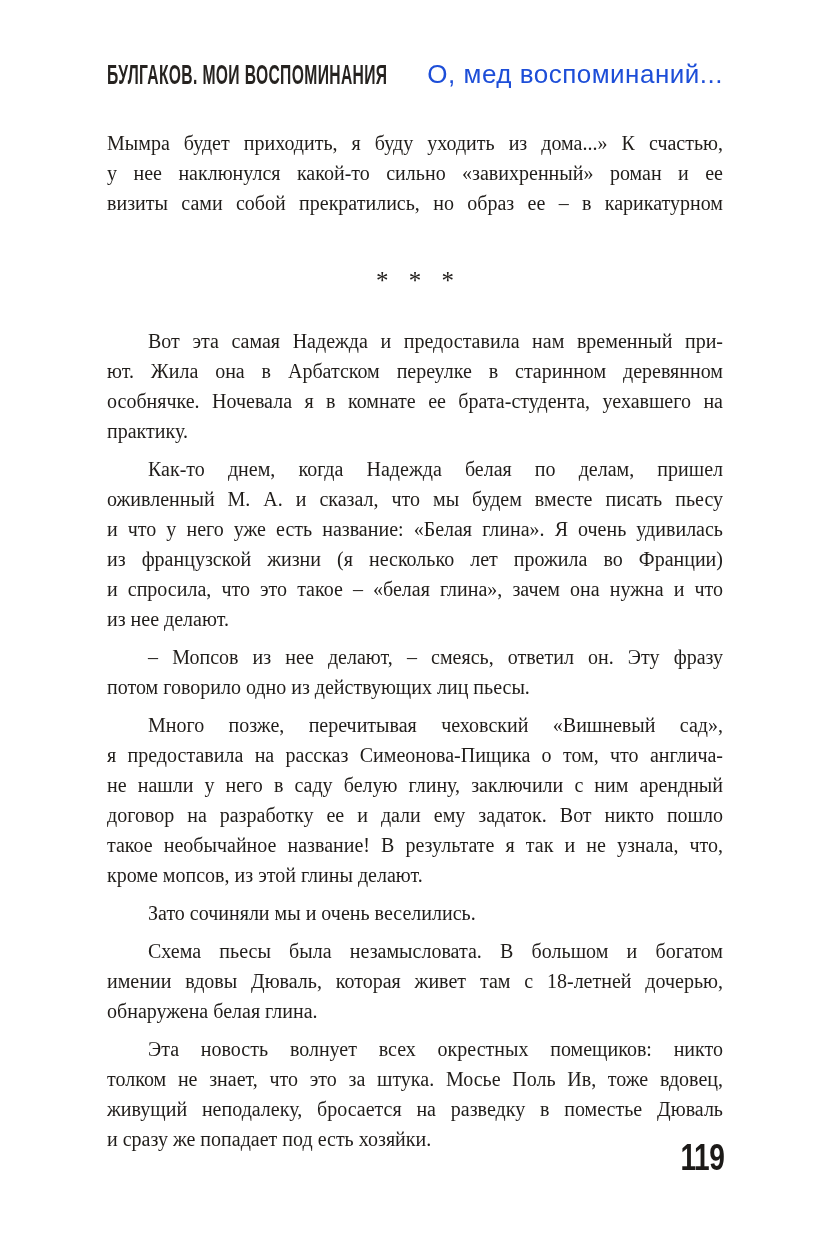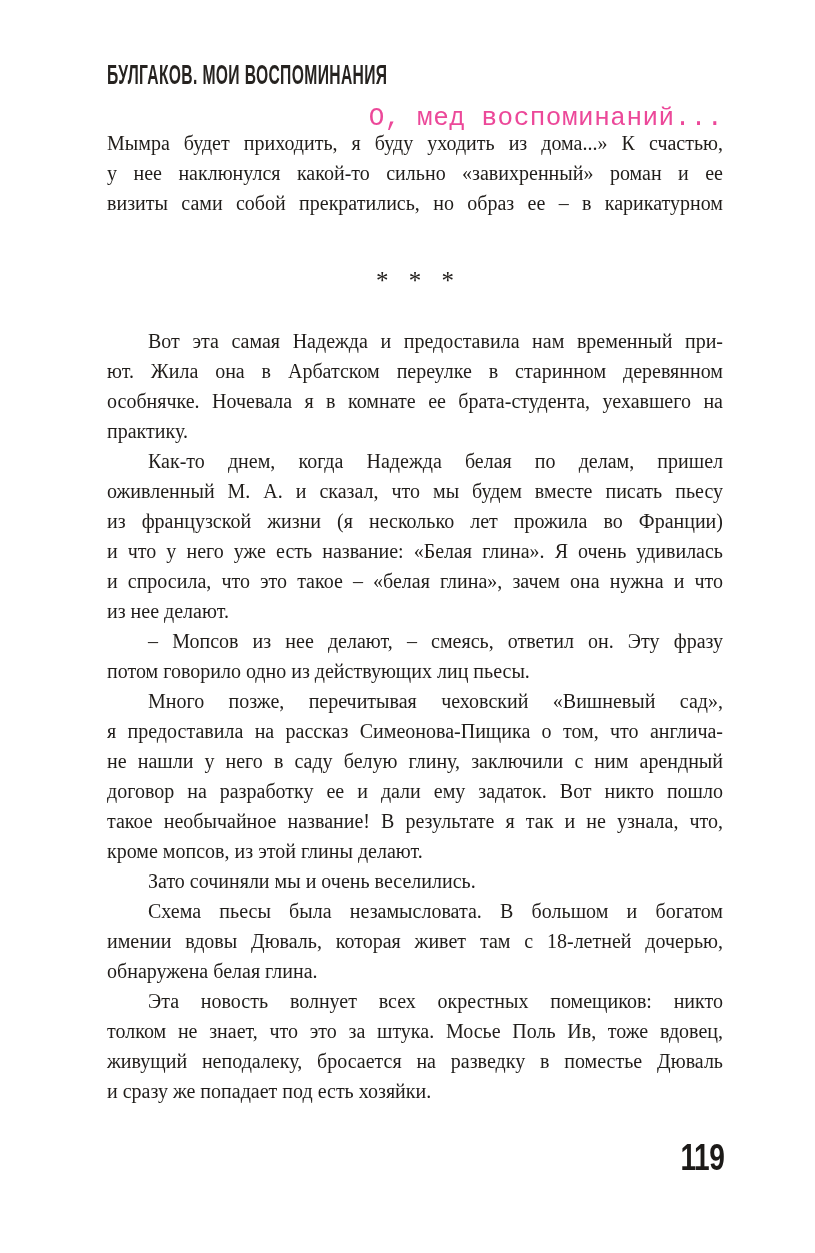--- a/index.html
+++ b/index.html
@@ -26,46 +26,46 @@
     letter-spacing: 0.6px;
     white-space: nowrap;
     transform: scaleX(0.58);
     transform-origin: left center;
     color: #262320;
   }
   .running-header-right {
     position: absolute;
     right: 92px;
     top: 61px;
-    font-family: Liberation Mono, monospace;
+    font-family: Liberation Sans, sans-serif;
     font-size: 26px;
     line-height: 26px;
     letter-spacing: 0.5px;
     white-space: nowrap;
-    color: #ec4899;
-    margin-top: 44px;
+    color: #1d4ed8;
   }
   .text-body {
     position: absolute;
     left: 107px;
     top: 128px;
     width: 616px;
     font-size: 20px;
     line-height: 30px;
   }
   .paragraph { margin: 0; }
   .line {
     text-align: justify;
     text-align-last: justify;
   }
   .line--last {
     text-align-last: left;
   }
   .line--indent {
     text-indent: 41px;
+    margin-top: 8px;
   }
   .separator {
     line-height: 30px;
     margin-top: 48px;
     margin-bottom: 30px;
     text-align: center;
     font-size: 25px;
     word-spacing: 14px;
     color: #201d1a;
   }
@@ -99,22 +99,22 @@
       <div class="separator">* * *</div>
       <div class="paragraph">
         <div class="line line--indent">Вот эта самая Надежда и предоставила нам временный при-</div>
         <div class="line">ют. Жила она в Арбатском переулке в старинном деревянном</div>
         <div class="line">особнячке. Ночевала я в комнате ее брата-студента, уехавшего на</div>
         <div class="line line--last">практику.</div>
       </div>
       <div class="paragraph">
         <div class="line line--indent">Как-то днем, когда Надежда белая по делам, пришел</div>
         <div class="line">оживленный М. А. и сказал, что мы будем вместе писать пьесу</div>
+        <div class="line">и что у него уже есть название: «Белая глина». Я очень удивилась</div>
         <div class="line">из французской жизни (я несколько лет прожила во Франции)</div>
-        <div class="line">и что у него уже есть название: «Белая глина». Я очень удивилась</div>
         <div class="line">и спросила, что это такое – «белая глина», зачем она нужна и что</div>
         <div class="line line--last">из нее делают.</div>
       </div>
       <div class="paragraph">
         <div class="line line--indent">– Мопсов из нее делают, – смеясь, ответил он. Эту фразу</div>
         <div class="line line--last">потом говорило одно из действующих лиц пьесы.</div>
       </div>
       <div class="paragraph">
         <div class="line line--indent">Много позже, перечитывая чеховский «Вишневый сад»,</div>
         <div class="line">я предоставила на рассказ Симеонова-Пищика о том, что англича-</div>

